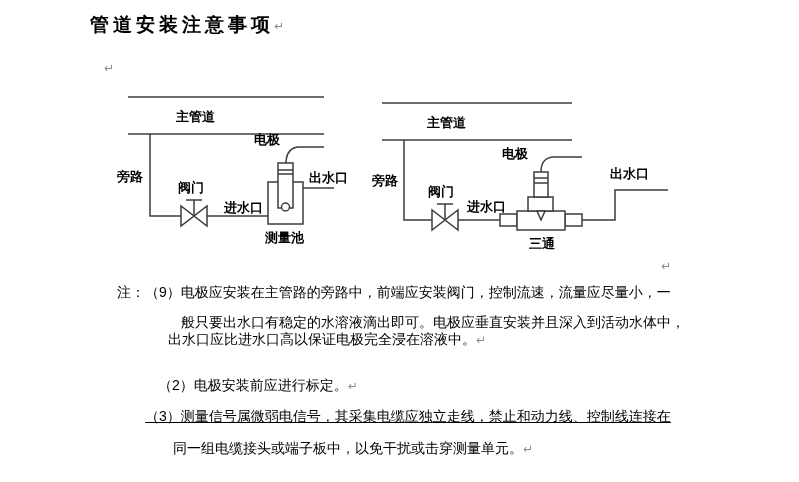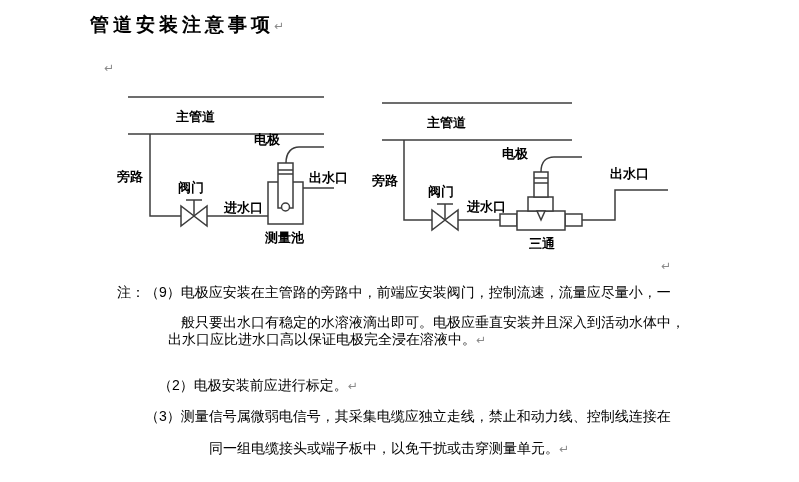--- a/index.html
+++ b/index.html
@@ -121,18 +121,18 @@
 </div>
 <div class="note-line" style="left:181px;top:314px;">
   <span>般只要出水口有稳定的水溶液滴出即可。电极应垂直安装并且深入到活动水体中，</span>
 </div>
 <div class="note-line" style="left:168px;top:331px;">
   <span>出水口应比进水口高以保证电极完全浸在溶液中。</span><span class="pilcrow">↵</span>
 </div>
 <div class="note-line" style="left:158px;top:377px;">
   <span>（2）电极安装前应进行标定。</span><span class="pilcrow">↵</span>
 </div>
-<div class="note-line" style="left:145px;top:408px;">
+<div class="note-line" style="left:145px;top:408px;text-decoration:underline;">
   <span>（3）测量信号属微弱电信号，其采集电缆应独立走线，禁止和动力线、控制线连接在</span>
 </div>
-<div class="note-line" style="left:173px;top:440px;margin-left:36px;">
+<div class="note-line" style="left:173px;top:440px;">
   <span>同一组电缆接头或端子板中，以免干扰或击穿测量单元。</span><span class="pilcrow">↵</span>
 </div>
 
 </body></html>

